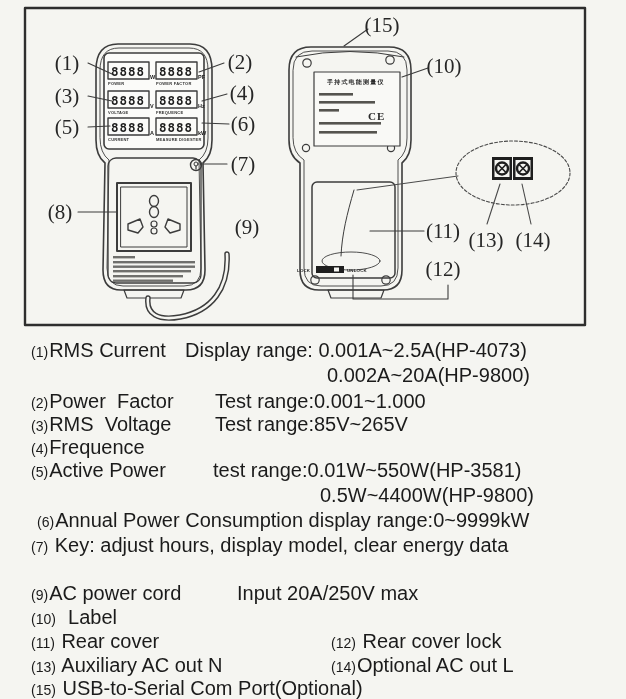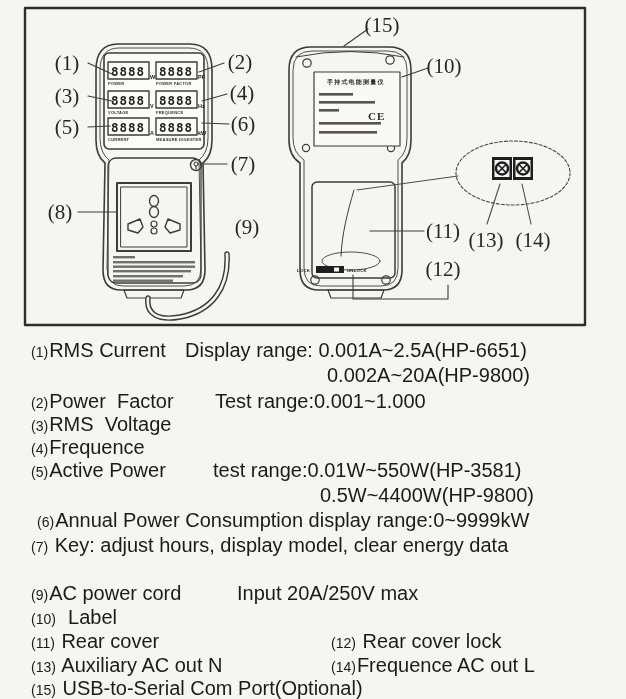--- a/index.html
+++ b/index.html
@@ -258,34 +258,35 @@
       <text class="callout-num" x="486" y="247">(13)</text>
       <text class="callout-num" x="533" y="247">(14)</text>
       <text class="callout-num" x="382" y="32">(15)</text>
     </g>
   </svg>
 
   <div>
 
     <div class="dline" style="top:338px">
       <span class="abs" style="left:30px"><span class="n">(1)</span><span class="name">RMS Current</span></span>
-      <span class="abs" style="left:185px">Display range: 0.001A~2.5A(HP-6651)</span>
+      <span class="abs" style="left:185px">Display range: 0.001A~2.5A(HP-4073)</span>
     </div>
 
     <div class="dline" style="top:363px">
       <span class="abs" style="left:327px">0.002A~20A(HP-9800)</span>
     </div>
 
     <div class="dline" style="top:389px">
       <span class="abs" style="left:30px"><span class="n">(2)</span><span class="name">Power  Factor</span></span>
       <span class="abs" style="left:215px">Test range:0.001~1.000</span>
     </div>
 
     <div class="dline" style="top:412px">
       <span class="abs" style="left:30px"><span class="n">(3)</span><span class="name">RMS  Voltage</span></span>
+      <span class="abs" style="left:215px">Test range:85V~265V</span>
     </div>
 
     <div class="dline" style="top:435px">
       <span class="abs" style="left:30px"><span class="n">(4)</span><span class="name">Frequence</span></span>
     </div>
 
     <div class="dline" style="top:458px">
       <span class="abs" style="left:30px"><span class="n">(5)</span><span class="name">Active Power</span></span>
       <span class="abs" style="left:213px">test range:0.01W~550W(HP-3581)</span>
     </div>
@@ -314,21 +315,21 @@
       <span class="abs" style="left:30px"><span class="n">(10)</span><span>  </span><span class="name">Label</span></span>
     </div>
 
     <div class="dline" style="top:629px">
       <span class="abs" style="left:30px"><span class="n">(11)</span><span> </span><span class="name">Rear cover</span></span>
       <span class="abs" style="left:330px"><span class="n">(12)</span><span> </span><span class="name">Rear cover lock</span></span>
     </div>
 
     <div class="dline" style="top:653px">
       <span class="abs" style="left:30px"><span class="n">(13)</span><span> </span><span class="name">Auxiliary AC out N</span></span>
-      <span class="abs" style="left:330px"><span class="n">(14)</span><span class="name">Frequence AC out L</span></span>
+      <span class="abs" style="left:330px"><span class="n">(14)</span><span class="name">Optional AC out L</span></span>
     </div>
 
     <div class="dline" style="top:676px">
       <span class="abs" style="left:30px"><span class="n">(15)</span><span> </span><span class="name">USB-to-Serial Com Port(Optional)</span></span>
     </div>
 
   </div>
 </div>
 
 </body></html>

